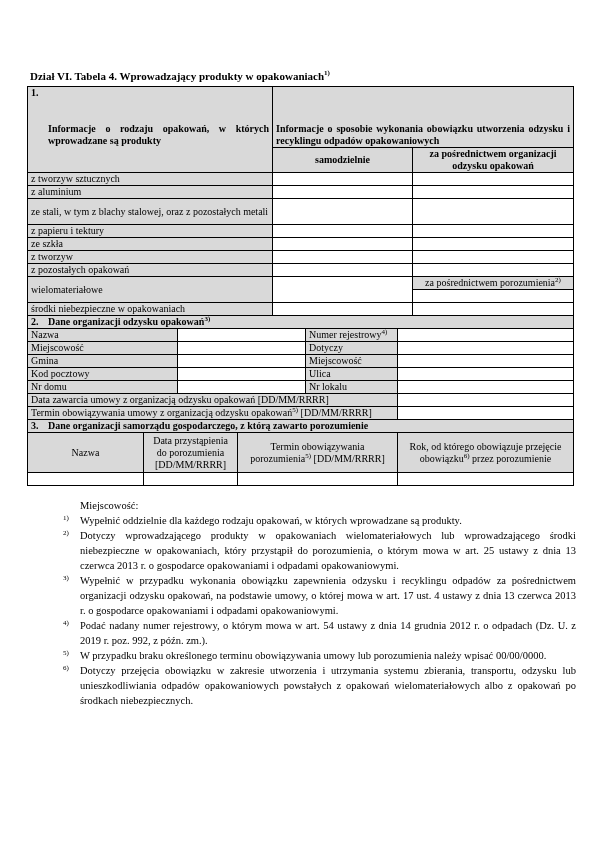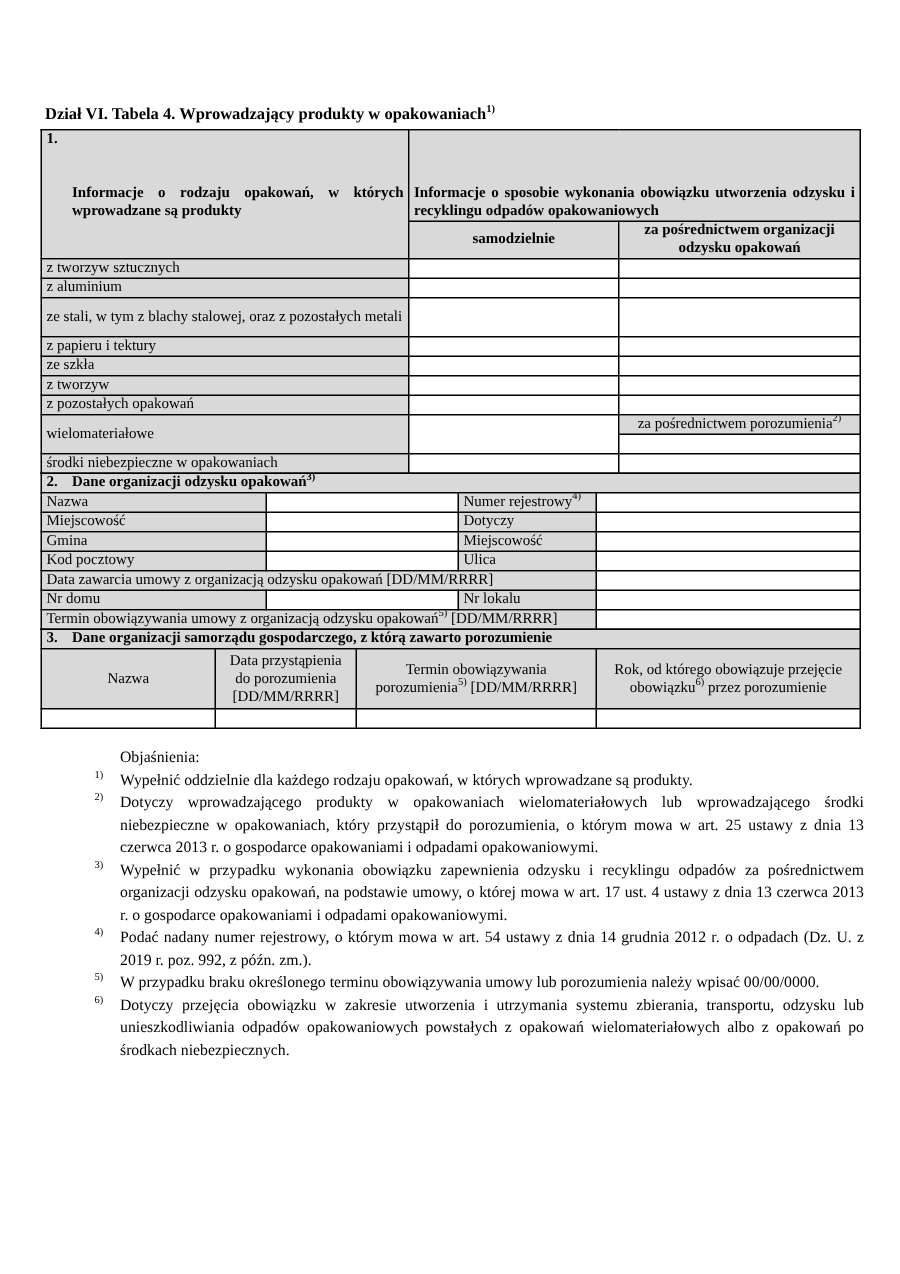--- a/index.html
+++ b/index.html
@@ -185,27 +185,27 @@
       <td class="gray">Miejscowość</td>
       <td></td>
     </tr>
     <tr class="h13">
       <td class="gray">Kod pocztowy</td>
       <td></td>
       <td class="gray">Ulica</td>
       <td></td>
     </tr>
     <tr class="h13">
+      <td class="gray">Nr domu</td>
+      <td></td>
+      <td class="gray">Nr lokalu</td>
+      <td></td>
+    </tr>
+    <tr class="h13">
       <td colspan="3" class="gray">Data zawarcia umowy z organizacją odzysku opakowań [DD/MM/RRRR]</td>
-      <td></td>
-    </tr>
-    <tr class="h13">
-      <td class="gray">Nr domu</td>
-      <td></td>
-      <td class="gray">Nr lokalu</td>
       <td></td>
     </tr>
     <tr class="h13">
       <td colspan="3" class="gray">
         <span>Termin obowiązywania umowy z organizacją odzysku opakowań</span><sup>5)</sup><span> [DD/MM/RRRR]</span>
       </td>
       <td></td>
     </tr>
     </tbody>
   </table>
@@ -239,21 +239,21 @@
     <tr class="h13">
       <td></td>
       <td></td>
       <td></td>
       <td></td>
     </tr>
     </tbody>
   </table>
 
   <div class="notes">
-    <div class="notes-heading">Objaśnienia:</div>
+    <div class="notes-heading">Miejscowość:</div>
 
     <div class="note">
       <span class="marker"><sup>1)</sup></span>
       <div class="ntext">Wypełnić oddzielnie dla każdego rodzaju opakowań, w których wprowadzane są produkty.</div>
     </div>
     <div class="note">
       <span class="marker"><sup>2)</sup></span>
       <div class="ntext">Dotyczy wprowadzającego produkty w opakowaniach wielomateriałowych lub wprowadzającego środki niebezpieczne w opakowaniach, który przystąpił do porozumienia, o którym mowa w art. 25 ustawy z dnia 13 czerwca 2013 r. o gospodarce opakowaniami i odpadami opakowaniowymi.</div>
     </div>
     <div class="note">

